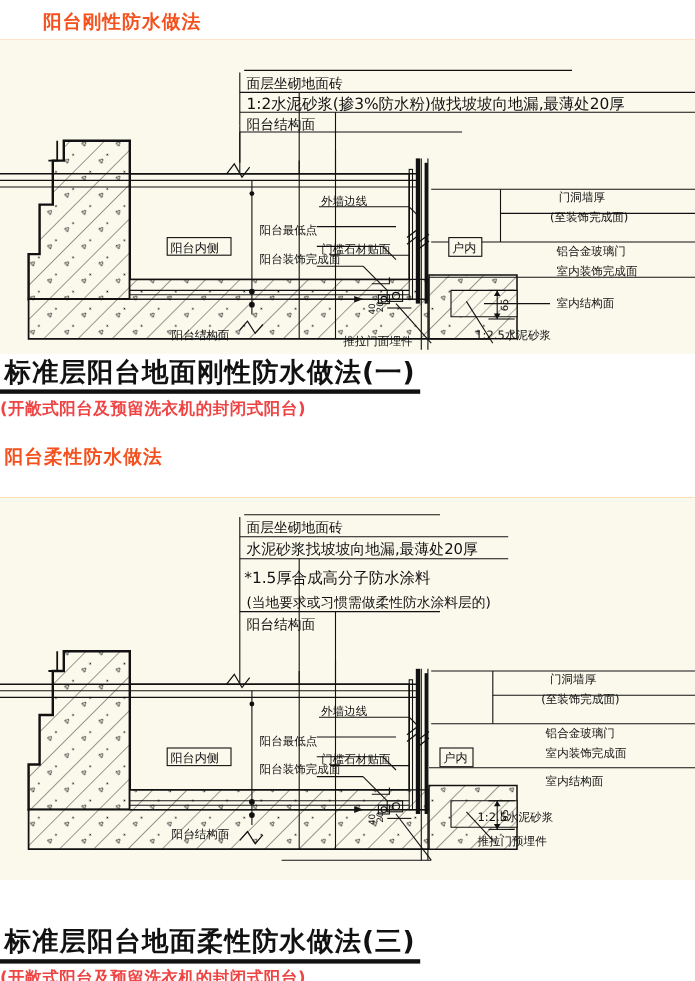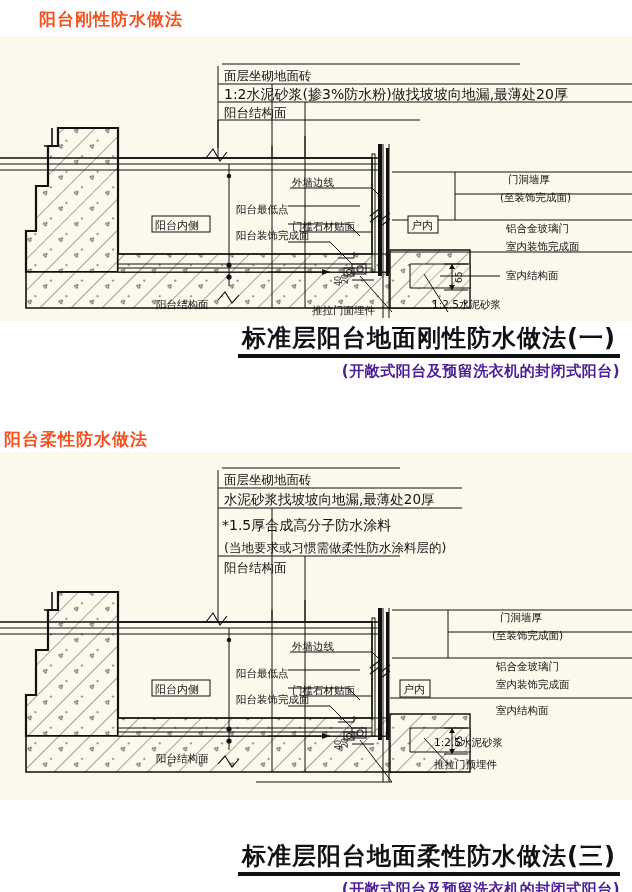--- a/index.html
+++ b/index.html
@@ -25,33 +25,33 @@
 
   
   .dwg{
     position:absolute;
     background:#fdba74;
     overflow:hidden;
   }
   .dwg svg{display:block;}
 
   
-  .title-wrap{position:absolute;width:620px;text-align:right;}
+  .title-wrap{position:absolute;width:620px;text-align:left;}
   .big-title{
     font-size:24px;font-weight:bold;color:#111;
     font-family:"DejaVu Sans",sans-serif;
     letter-spacing:1px;
     display:inline-block;
     border-bottom:4px solid #111;
     padding:0 4px 1px 4px;
     line-height:1.15;
     white-space:nowrap;
   }
   .sub-title{
-    font-size:15px;font-weight:bold;color:#4c1d95;
+    font-size:15px;font-weight:bold;color:#ef4444;
     font-family:"DejaVu Sans",sans-serif;
     letter-spacing:0.5px;
     margin-top:4px;
     white-space:nowrap;
   }
   .clip-bottom{overflow:hidden;height:24px;}
 </style>
 </head>
 <body>
 
@@ -227,21 +227,21 @@
       <text x="341" y="250" font-size="8" fill="#111" font-family="DejaVu Sans, sans-serif" transform="rotate(-90 341 250)">40</text>
       <text x="348" y="248" font-size="8" fill="#111" font-family="DejaVu Sans, sans-serif" transform="rotate(-90 348 248)">20</text>
     </svg>
   </div>
 
   <div class="title-wrap" style="top:325px;">
     <div class="big-title">标准层阳台地面刚性防水做法(一)</div>
     <div class="sub-title">(开敞式阳台及预留洗衣机的封闭式阳台)</div>
   </div>
 
-  <div class="sect-head" style="top:428px;">阳台柔性防水做法</div>
+  <div class="sect-head" style="top:404px;">阳台柔性防水做法</div>
 
   <div class="dwg" style="left:0px;top:452px;width:632px;height:348px;">
     <svg width="632" height="348" viewBox="0 0 632 348" xmlns="http://www.w3.org/2000/svg">
       <defs>
         <pattern id="conc2" width="22" height="22" patternUnits="userSpaceOnUse" patternTransform="rotate(45)">
           <rect width="22" height="22" fill="#FBF9EC"></rect>
           <line x1="0" y1="0" x2="0" y2="22" stroke="#1a1a1a" stroke-width="0.8"></line>
           <circle cx="11" cy="5" r="0.8" fill="#1a1a1a"></circle>
           <path d="M9 14 l4 0 l-2 -3.4 z" fill="none" stroke="#1a1a1a" stroke-width="0.7"></path>
         </pattern>

